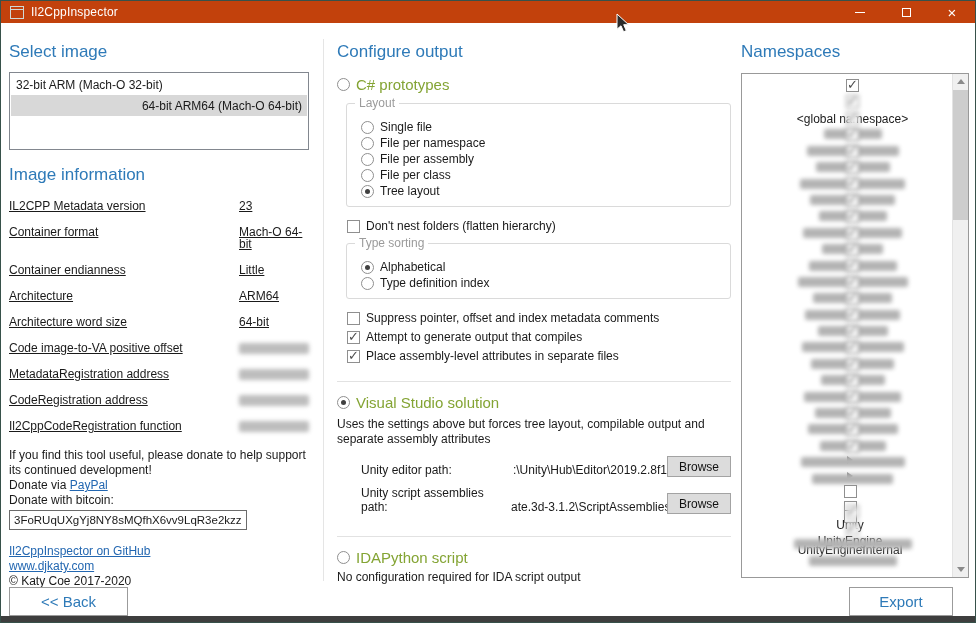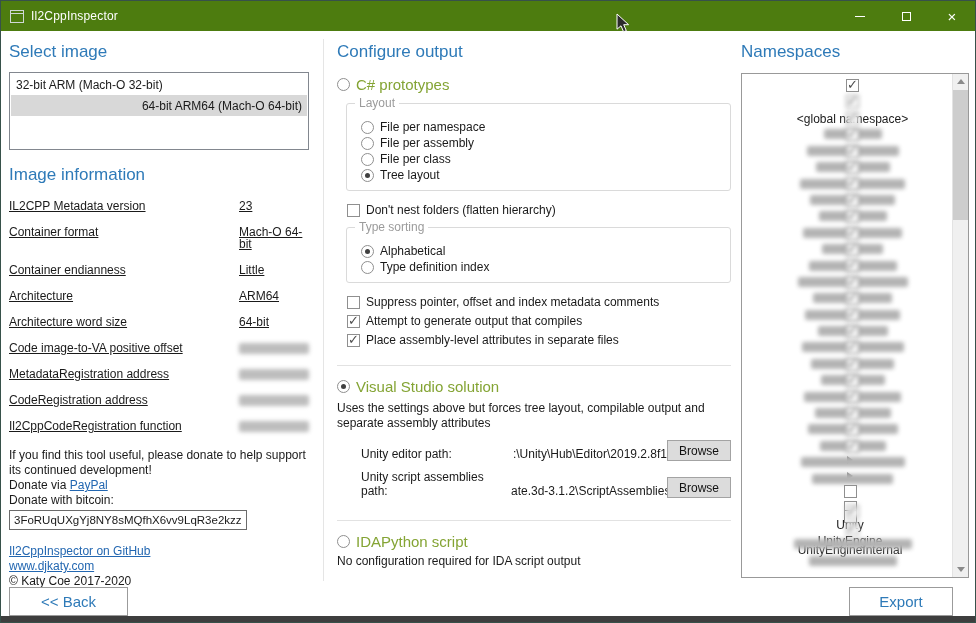--- a/index.html
+++ b/index.html
@@ -8,22 +8,22 @@
     position: relative;
     font-family: "Liberation Sans", "DejaVu Sans", sans-serif;
     font-size: 12px;
     color: #1a1a1a;
     background: #ffffff;
     overflow: hidden;
     border: 1px solid #37514a;
   }
   
   .titlebar {
-    position: absolute; top: 0; left: 0; right: 0; height: 30px;
-    background: #4d7c0f; color: #ffffff;
+    position: absolute; top: 0; left: 0; right: 0; height: 22px;
+    background: #c2410c; color: #ffffff;
     display: flex; align-items: center;
   }
   .app-icon {
     width: 14px; height: 13px; margin: 0 7px 0 9px;
     border: 1px solid #cfd8d5; position: relative; flex: none;
   }
   .app-icon::after { content:""; position:absolute; left:0; right:0; top:2px; height:1px; background:#cfd8d5; }
   .title-text { font-size: 12px; letter-spacing: .2px; }
   .win-controls { margin-left: auto; display: flex; height: 100%; }
   .win-btn { width: 46px; height: 100%; display: flex; align-items: center; justify-content: center; color: #fff; cursor: default; }
@@ -191,20 +191,24 @@
 
   <div class="row section-radio">
     <span class="radio"></span>
     <span class="green">C# prototypes</span>
   </div>
 
   <div class="group">
     <span class="group-label">Layout</span>
     <div class="opt-row">
       <span class="radio"></span>
+      <span>Single file</span>
+    </div>
+    <div class="opt-row">
+      <span class="radio"></span>
       <span>File per namespace</span>
     </div>
     <div class="opt-row">
       <span class="radio"></span>
       <span>File per assembly</span>
     </div>
     <div class="opt-row">
       <span class="radio"></span>
       <span>File per class</span>
     </div>

